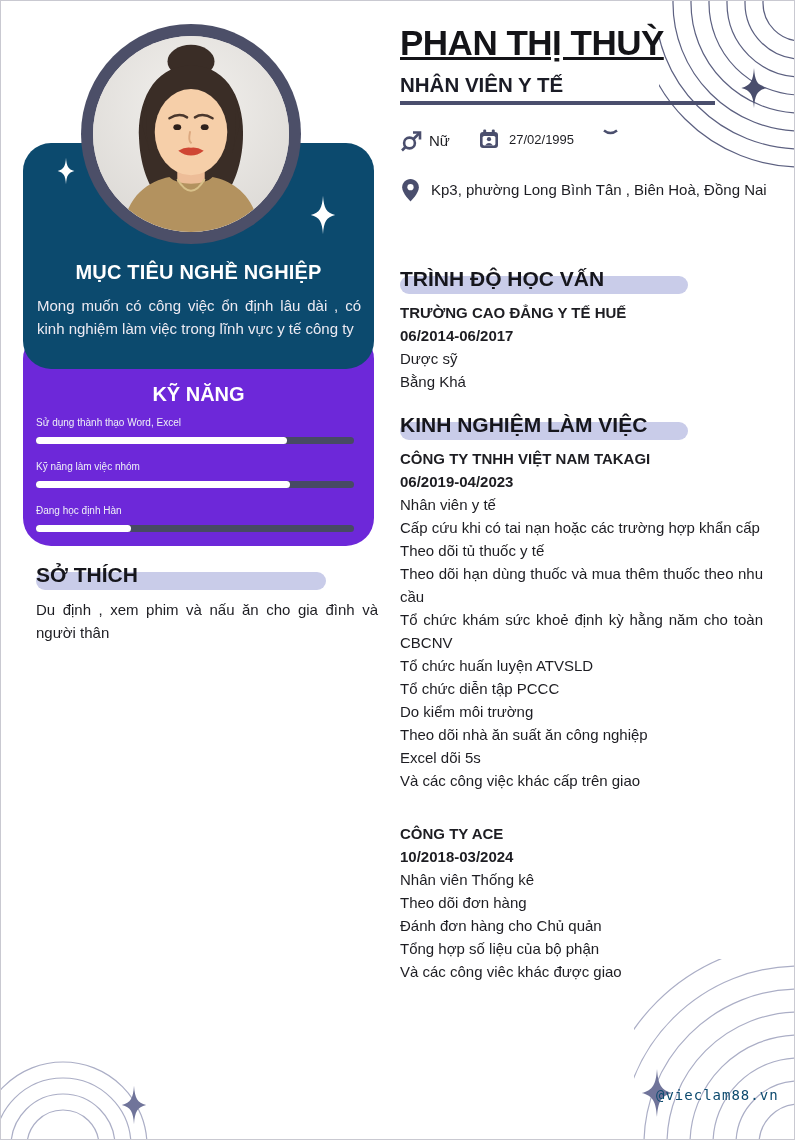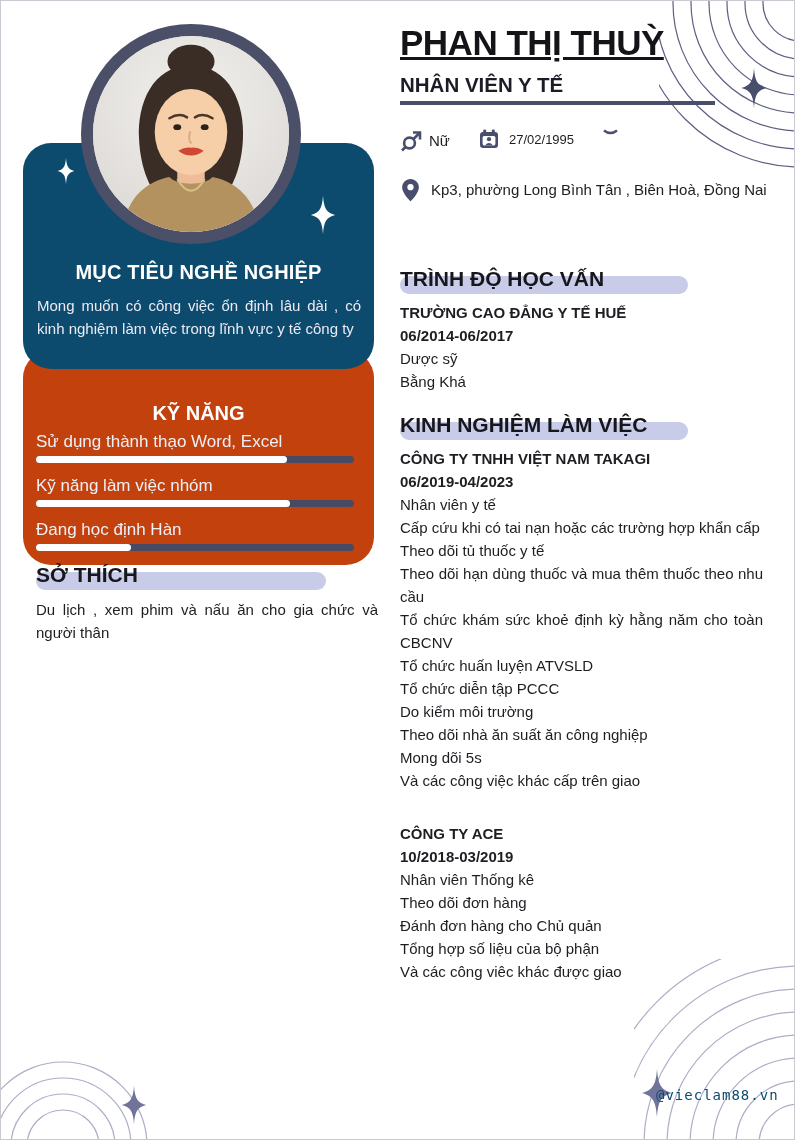--- a/index.html
+++ b/index.html
@@ -15,22 +15,22 @@
   .arcs-br { bottom:0; right:0; }
   .arcs-bl { bottom:0; left:0; }
   .star { position:absolute; }
   .watermark {
     position:absolute; left:655px; top:1086px;
     font-family:"DejaVu Sans Mono", monospace; font-size:14px;
     letter-spacing:1px; color:#0c4a6e;
   }
   
   .panel-light {
-    position:absolute; left:22px; top:349px; width:351px; height:215px;
-    background:#c2410c; border-radius:28px; z-index:1;
+    position:absolute; left:22px; top:330px; width:351px; height:215px;
+    background:#6d28d9; border-radius:28px; z-index:1;
   }
   .card-dark {
     position:absolute; left:22px; top:142px; width:351px; height:226px;
     background:#0c4a6e; border-radius:28px; z-index:2;
   }
   .photo-ring {
     position:absolute; left:80px; top:23px; width:220px; height:220px;
     background:#4c4f68; border-radius:50%; z-index:3;
   }
   .photo {
@@ -45,21 +45,21 @@
     position:absolute; top:151px; left:14px; right:13px;
     color:#eceaf2; font-size:15px; line-height:23px;
     text-align:justify; text-align-last:left;
   }
   .skills-heading {
     position:absolute; top:52px; left:0; right:0; text-align:center;
     color:#ffffff; font-size:20px; font-weight:bold;
   }
   .skills-list { position:absolute; top:84px; left:13px; width:318px; }
   .skill { margin-bottom:15px; }
-  .skill-label { color:#eef0f7; font-size:17px; line-height:16px; margin-bottom:6px; }
+  .skill-label { color:#eef0f7; font-size:10px; line-height:16px; margin-bottom:6px; }
   .skill-track { width:100%; height:7px; background:#474a63; border-radius:4px; }
   .skill-fill  { height:7px; background:#ffffff; border-radius:4px; }
   .hobbies { position:absolute; left:35px; top:560px; width:342px; z-index:1; }
   .pill-heading { position:relative; font-size:21px; font-weight:bold; line-height:28px; color:#16161c; }
   .pill-heading .pill {
     position:absolute; left:0; top:11px; height:18px; border-radius:9px;
     background:#c9cce9; z-index:0;
   }
   .pill-heading .ht { position:relative; z-index:1;text-align:center; }
   .hobbies .pill { width:290px; }
@@ -193,21 +193,21 @@
         <path d="M55,62 Q52,95 58,120 L50,90 Z" fill="#3a2d26"></path>
         <path d="M145,62 Q148,95 142,120 L150,90 Z" fill="#3a2d26"></path>
         <path d="M30,200 C34,162 58,148 78,144 C86,153 114,153 122,144 C142,148 166,162 170,200 Z" fill="#b3925f"></path>
         <path d="M86,146 Q100,170 114,146" stroke="#d8c089" stroke-width="2" fill="none"></path>
       </svg>
     </div>
   </div>
 
   <div class="hobbies">
     <h2 class="pill-heading"><span class="pill"></span><span class="ht">SỞ THÍCH</span></h2>
-    <div class="hobbies-text">Du lịch , xem phim và nấu ăn cho gia chức và người thân</div>
+    <div class="hobbies-text">Du định , xem phim và nấu ăn cho gia đình và người thân</div>
   </div>
 
   <div class="main">
     <div class="name">PHAN THỊ THUỲ</div>
     <div class="job-title">NHÂN VIÊN Y TẾ</div>
     <div class="title-rule"></div>
 
     <div class="info-row">
       <svg class="ic gender-ic" width="23" height="23" viewBox="0 0 23 23" fill="none">
         <circle cx="9.5" cy="14" r="5.4" stroke="#4a4e6d" stroke-width="2.6"></circle>
@@ -255,26 +255,26 @@
         <p class="b">06/2019-04/2023</p>
         <p>Nhân viên y tế</p>
         <p>Cấp cứu khi có tai nạn hoặc các trường hợp khẩn cấp</p>
         <p>Theo dõi tủ thuốc y tế</p>
         <p>Theo dõi hạn dùng thuốc và mua thêm thuốc theo nhu cầu</p>
         <p>Tổ chức khám sức khoẻ định kỳ hằng năm cho toàn CBCNV</p>
         <p>Tổ chức huấn luyện ATVSLD</p>
         <p>Tổ chức diễn tập PCCC</p>
         <p>Do kiểm môi trường</p>
         <p>Theo dõi nhà ăn suất ăn công nghiệp</p>
-        <p>Mong dõi 5s</p>
+        <p>Excel dõi 5s</p>
         <p>Và các công việc khác cấp trên giao</p>
       </div>
       <div class="sec-body job2">
         <p class="b">CÔNG TY ACE</p>
-        <p class="b">10/2018-03/2019</p>
+        <p class="b">10/2018-03/2024</p>
         <p>Nhân viên Thống kê</p>
         <p>Theo dõi đơn hàng</p>
         <p>Đánh đơn hàng cho Chủ quản</p>
         <p>Tổng hợp số liệu của bộ phận</p>
         <p>Và các công viêc khác được giao</p>
       </div>
     </div>
   </div>
 
 </div>

